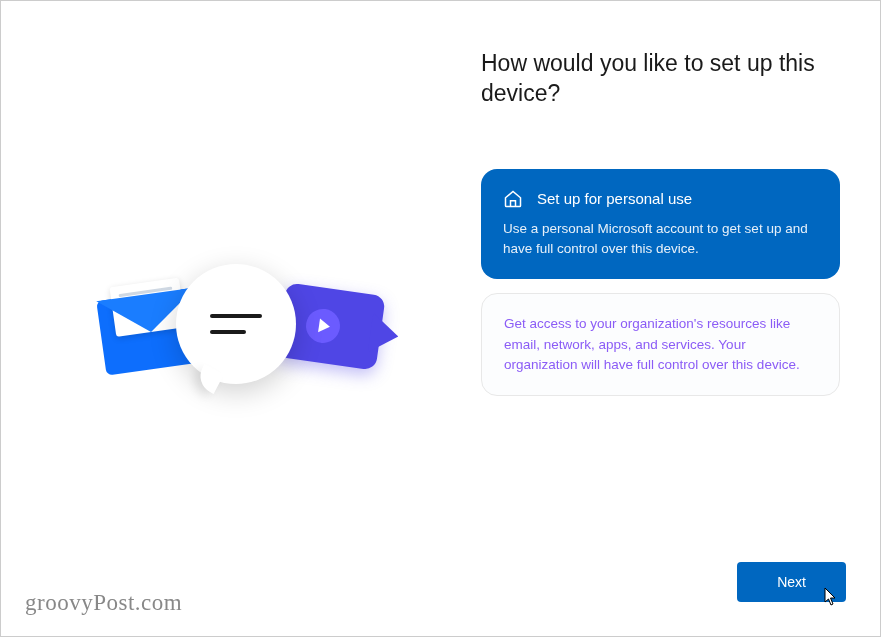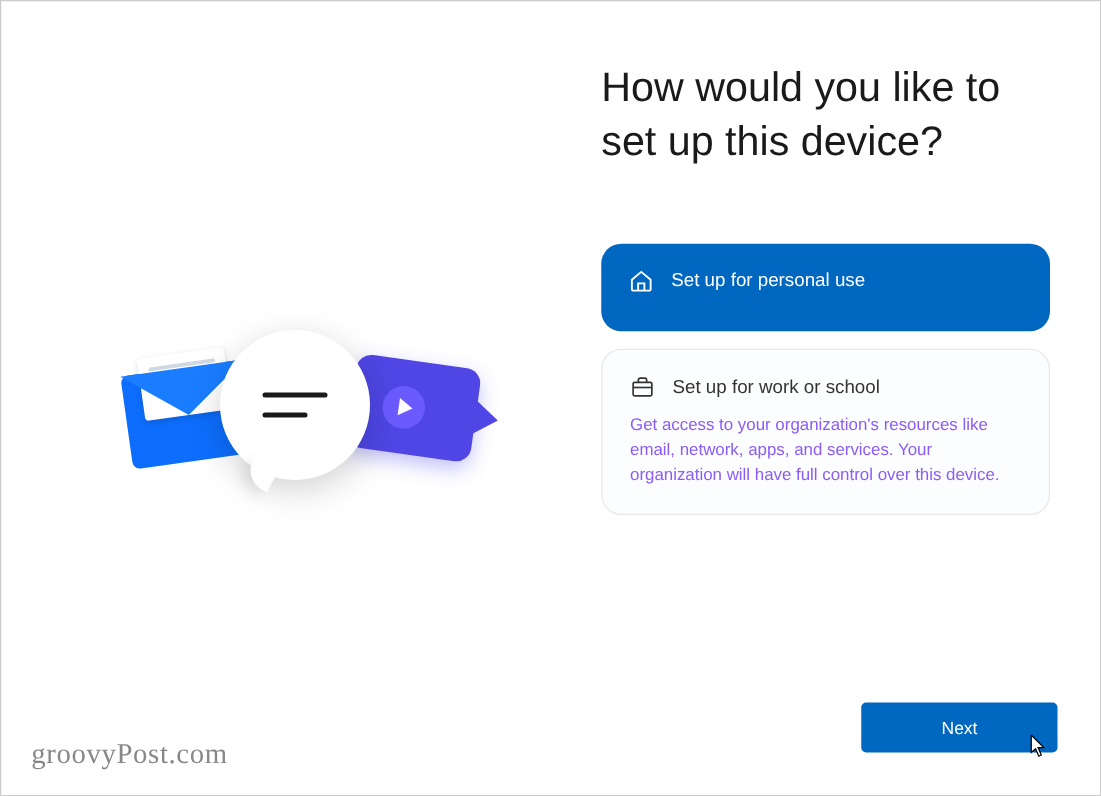--- a/index.html
+++ b/index.html
@@ -149,21 +149,21 @@
       height: 4px;
       background: #1a1a1a;
       border-radius: 3px;
     }
     .chat-line.short { width: 36px; margin-right: 16px;}
     .right-panel {
       flex: 1;
       padding: 48px 40px 0 20px;
     }
     .heading {
-      font-size: 33px;
+      font-size: 23px;
       font-weight: 400;
       color: #1a1a1a;
       line-height: 1.3;
       margin-bottom: 60px;
     }
     .option-card {
       border-radius: 16px;
       padding: 20px 22px;
       margin-bottom: 14px;
       cursor: pointer;
@@ -199,21 +199,21 @@
     .option-card.selected .option-desc { color: rgba(255,255,255,0.9); }
     .option-card.unselected .option-desc { color: #8b5cf6; }
     .option-card.unselected .option-title { color: #333; }
     .next-button {
       position: absolute;
       right: 34px;
       bottom: 34px;
       background: #0067c0;
       color: #ffffff;
       border: none;
-      padding: 12px 64px;
+      padding: 12px 40px;
       font-size: 14px;
       border-radius: 4px;
       cursor: pointer;
       font-family: inherit;
     }
     .cursor {
       position: absolute;
       right: 42px;
       bottom: 30px;
       width: 14px;
@@ -259,33 +259,24 @@
     <div class="option-card selected">
       <div class="option-header">
         <span class="option-icon">
           <svg viewBox="0 0 24 24" fill="none" stroke="#ffffff" stroke-width="1.8">
             <path d="M3 10.5 L12 3 L21 10.5 V20 a1 1 0 0 1 -1 1 H4 a1 1 0 0 1 -1 -1 Z"></path>
             <path d="M9 21 V14 H15 V21"></path>
           </svg>
         </span>
         <span class="option-title">Set up for personal use</span>
       </div>
+      <div class="option-desc">Use a personal Microsoft account to get set up and have full control over this device.</div>
     </div>
 
     <div class="option-card unselected">
-      <div class="option-header">
-        <span class="option-icon">
-          <svg viewBox="0 0 24 24" fill="none" stroke="#333333" stroke-width="1.6">
-            <rect x="3" y="7" width="18" height="13" rx="1.5"></rect>
-            <path d="M8 7 V5 a2 2 0 0 1 2 -2 h4 a2 2 0 0 1 2 2 V7"></path>
-            <line x1="3" y1="12" x2="21" y2="12"></line>
-          </svg>
-        </span>
-        <span class="option-title">Set up for work or school</span>
-      </div>
       <div class="option-desc">Get access to your organization's resources like email, network, apps, and services. Your organization will have full control over this device.</div>
     </div>
   </div>
 </div>
 
 <button class="next-button">Next</button>
 
 <svg class="cursor" viewBox="0 0 12 18">
   <path d="M0 0 L0 14 L3.5 11 L6 17 L8 16 L5.5 10 L10 10 Z" fill="#fff" stroke="#000" stroke-width="1"></path>
 </svg>

